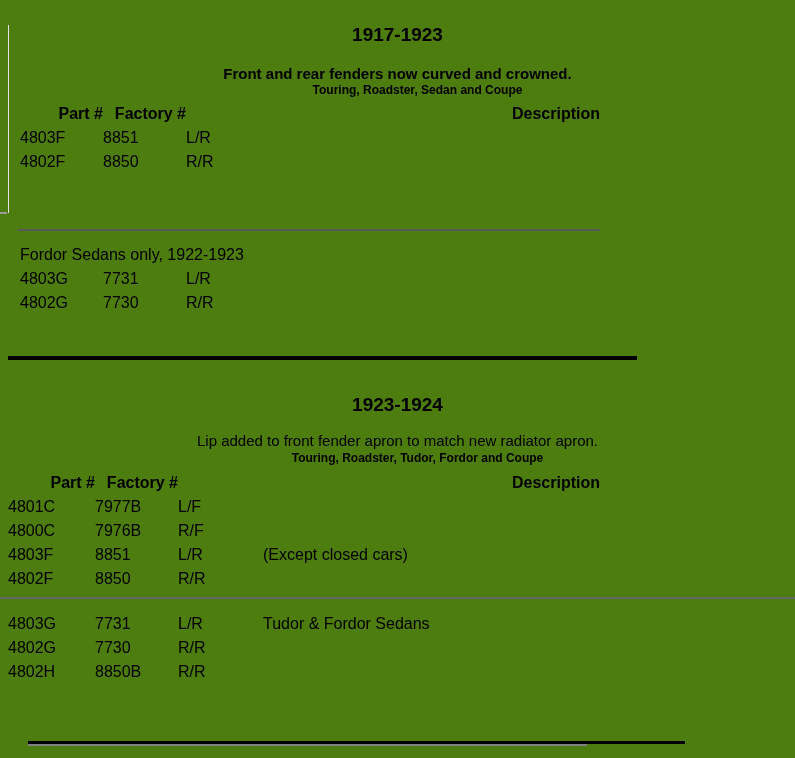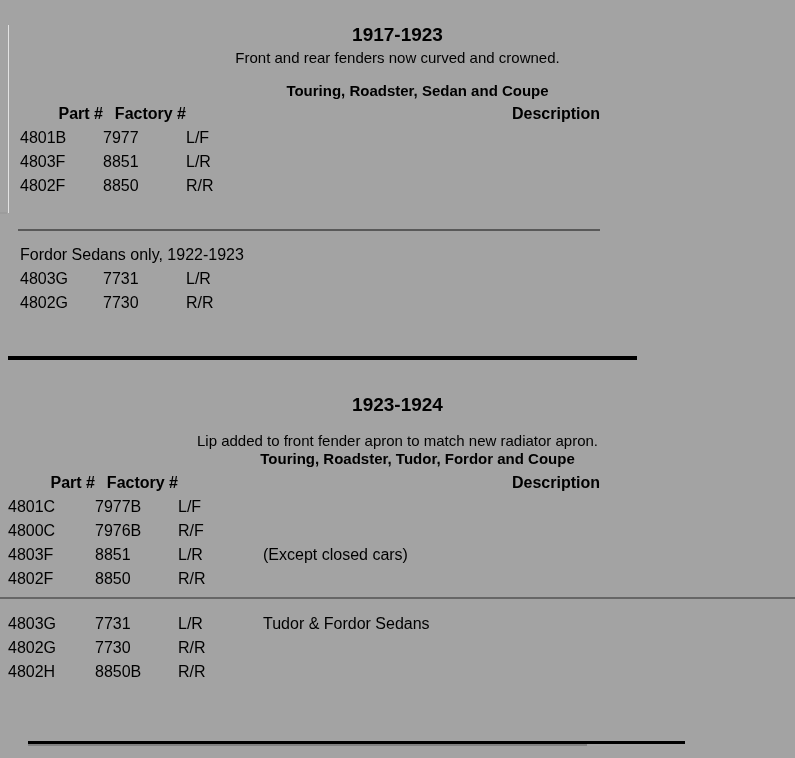--- a/index.html
+++ b/index.html
@@ -6,43 +6,43 @@
   html, body { background:#ffffff; }
   body {
     font-family:"Liberation Sans", sans-serif;
     color:#000000;
     -webkit-font-smoothing:antialiased;
   }
   .page {
     position:relative;
     width:795px;
     height:758px;
-    background:#a3a3a3;
+    background:#4d7c0f;
     overflow:hidden;
   }
 
   
   .sec-title {
     position:absolute; left:0; width:100%;
     text-align:center;
     font-size:19px; font-weight:bold; line-height:1;
   }
   .t1 { top:25px; }
   .t2 { top:395px; }
 
   .sec-sub {
     position:absolute; left:0; width:100%;
     text-align:center; font-size:15px; line-height:17px;
   }
-  .s1 { top:49px; }
+  .s1 { top:65px;font-weight:bold; }
   .s2 { top:432px; }
 
   .sec-models {
     position:absolute; left:0; width:100%;
-    text-align:center; font-size:15px; font-weight:bold; line-height:17px;padding-left:40px;
+    text-align:center; font-size:12px; font-weight:bold; line-height:17px;padding-left:40px;
   }
   .m1 { top:82px; }
   .m2 { top:450px; }
 
   
   table.tbl {
     position:absolute;
     border-collapse:collapse;
     table-layout:fixed;
     font-size:16px;
@@ -105,26 +105,20 @@
     <thead>
       <tr>
         <th>Part #</th>
         <th>Factory #</th>
         <th></th>
         <th>Description</th>
       </tr>
     </thead>
     <tbody>
       <tr>
-        <td>4801B</td>
-        <td>7977</td>
-        <td>L/F</td>
-        <td></td>
-      </tr>
-      <tr>
         <td>4803F</td>
         <td>8851</td>
         <td>L/R</td>
         <td></td>
       </tr>
       <tr>
         <td>4802F</td>
         <td>8850</td>
         <td>R/R</td>
         <td></td>

